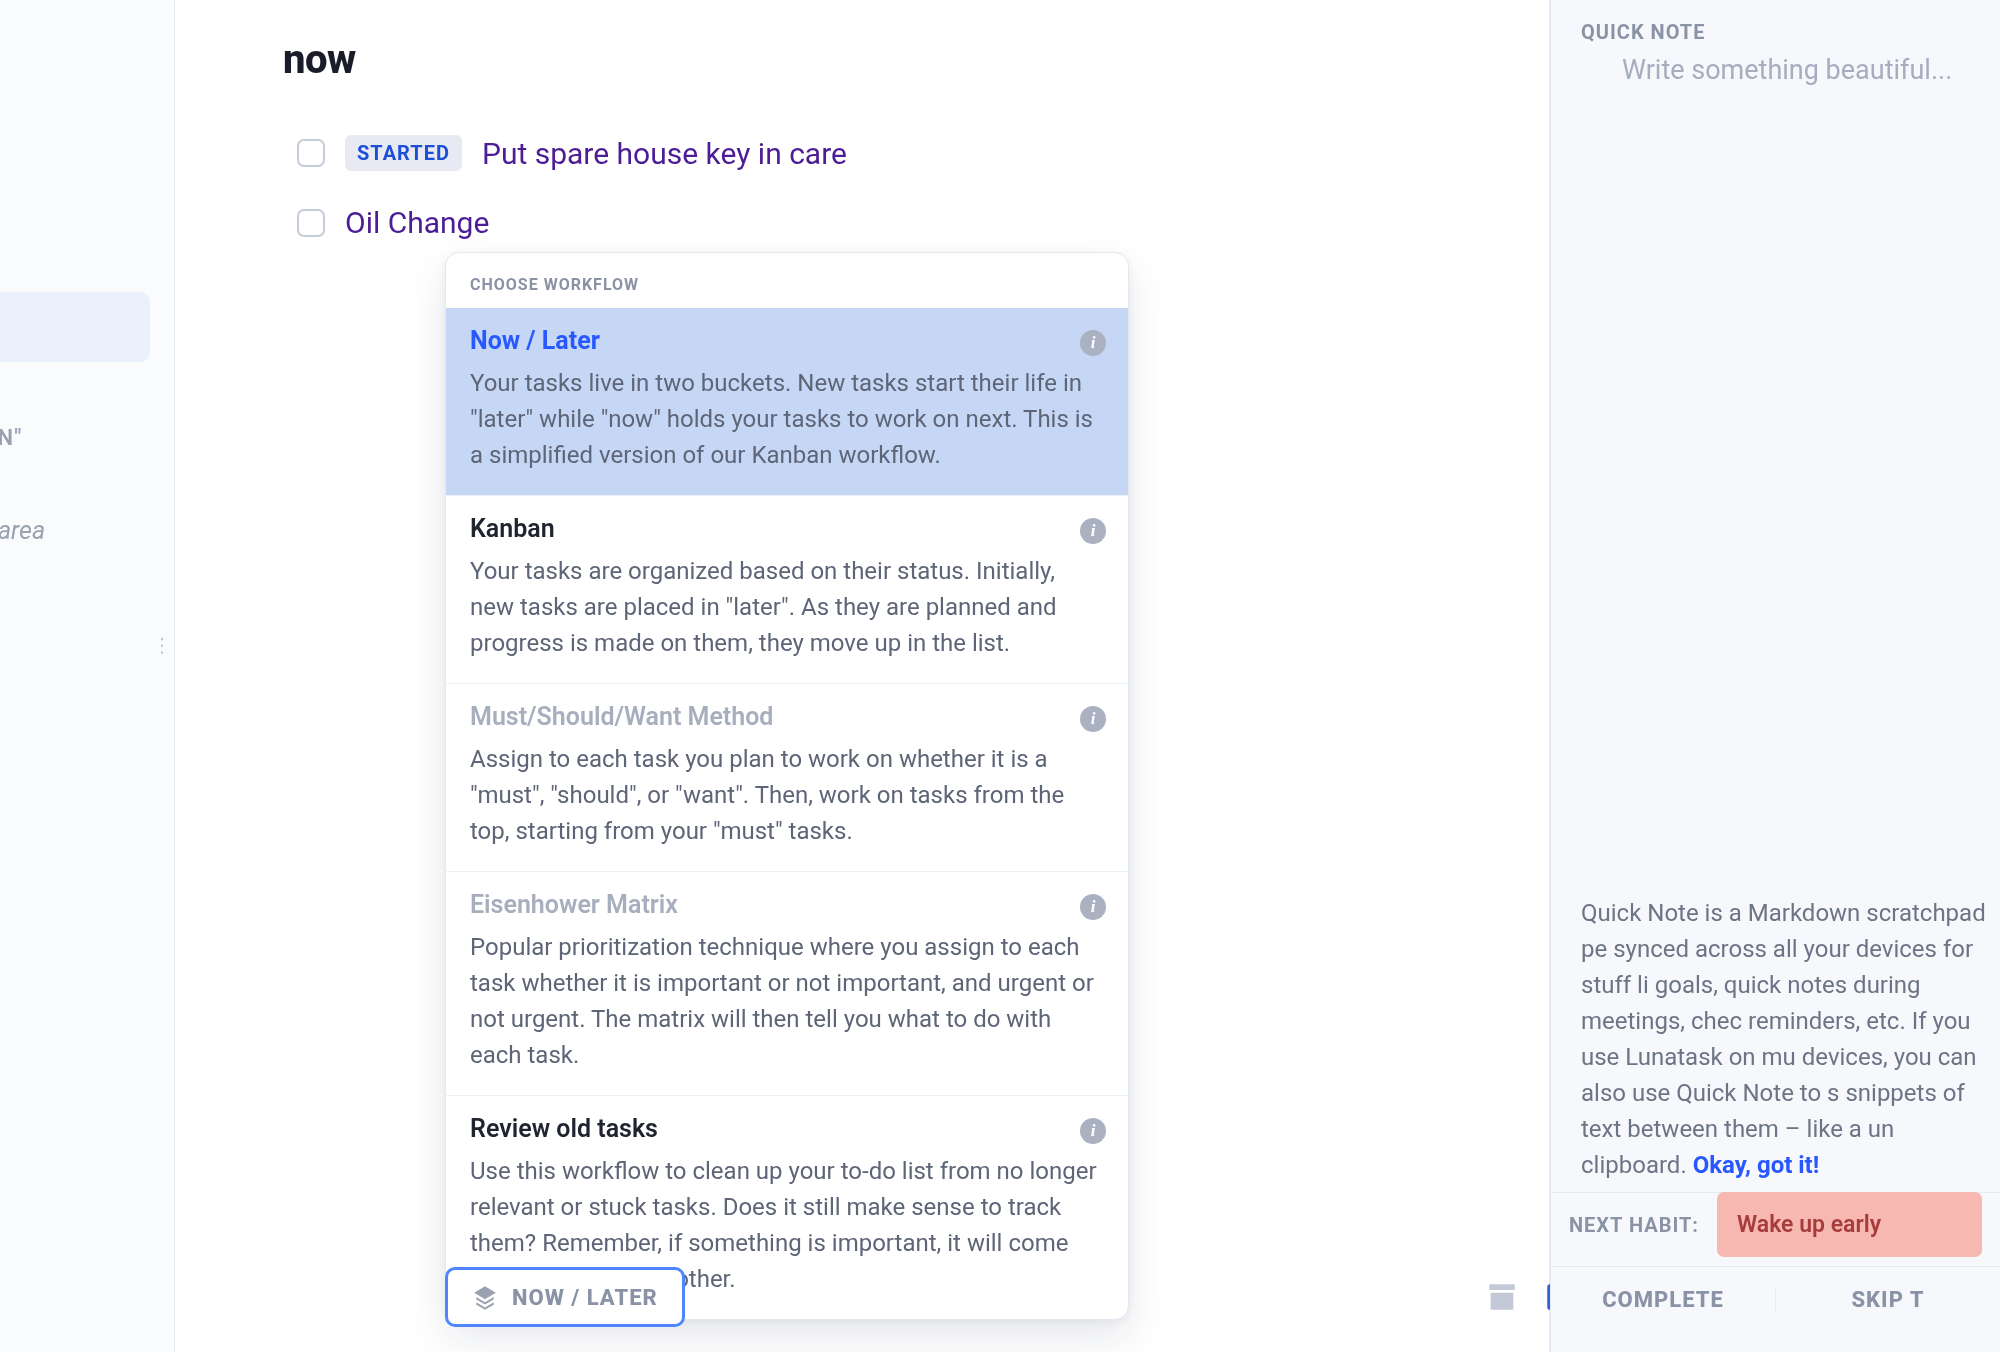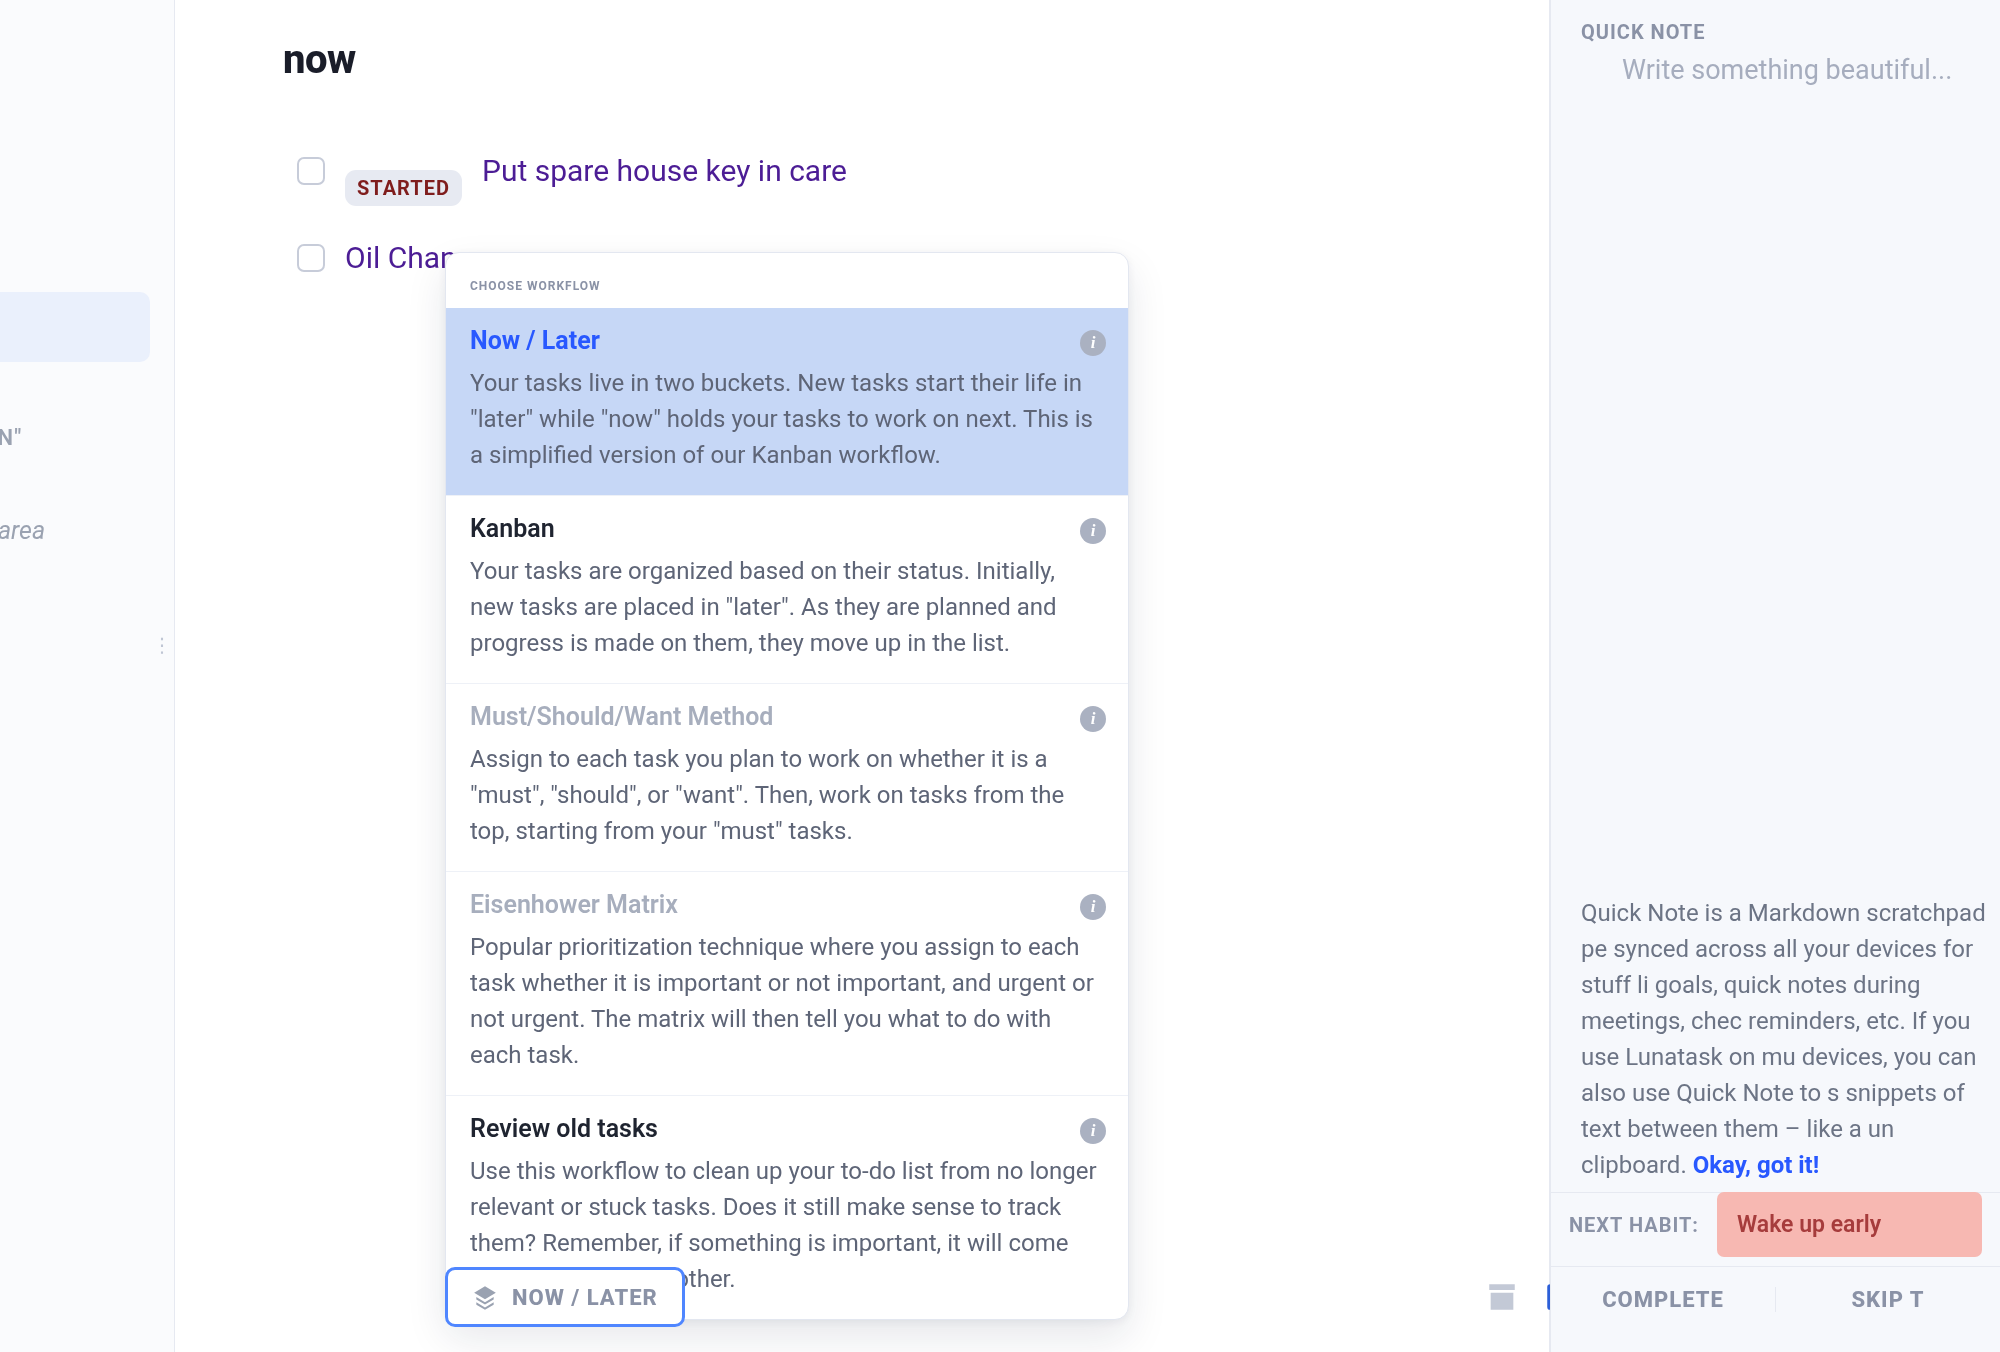--- a/index.html
+++ b/index.html
@@ -29,36 +29,36 @@
     position: absolute;
     left: 175px; top: 0; width: 1375px; height: 100%;
     background: #ffffff;
     border-right: 1px solid #e6e9f1;
   }
   .main-inner { padding: 36px 108px 0 108px; }
   .section-title { font-size: 40px; font-weight: 800; letter-spacing: -0.5px; color: #1a1d29; margin-bottom: 52px; }
 
   .task-row { display: flex; align-items: center; gap: 20px; margin-bottom: 34px; padding-left: 14px; }
   .task-checkbox { width: 28px; height: 28px; border-radius: 7px; border: 2.5px solid #c7ccd9; background: #fff; }
-  .status-pill { background: #e7eaf2; color: #7f1d1d; font-weight: 700; letter-spacing: 1px; font-size: 20px; padding: 6px 12px; border-radius: 11px; margin-top: 35px; }
+  .status-pill { background: #e7eaf2; color: #1d4ed8; font-weight: 700; letter-spacing: 1px; font-size: 20px; padding: 6px 12px; border-radius: 6px; }
   .task-label { font-size: 30px; font-weight: 400; color: #4c1d95; }
 
   
   .popover {
     position: absolute;
     left: 270px; top: 252px;
     width: 684px;
     background: #fff;
     border: 1px solid #e3e7f0;
     border-radius: 14px;
     box-shadow: 0 18px 40px rgba(20,30,60,0.10), 0 2px 8px rgba(20,30,60,0.06);
     overflow: hidden;
   }
   .popover-header { padding: 22px 24px 14px 24px; }
-  .popover-header-label { color: #8a92a6; font-size: 12px; font-weight: 700; letter-spacing: 1px; }
+  .popover-header-label { color: #8a92a6; font-size: 16px; font-weight: 700; letter-spacing: 1px; }
   .wf-item { padding: 18px 24px 22px 24px; border-top: 1px solid transparent; position: relative; }
   .wf-item + .wf-item { border-top: 1px solid #eef1f7; }
   .wf-item.selected { background: #c6d7f6; border-top: none; }
   .wf-title { font-size: 25px; font-weight: 600; margin-bottom: 10px; color: #1f2430; }
   .wf-item.selected .wf-title { color: #2858ff; font-weight: 700; }
   .wf-title.disabled { color: #a7aebd; }
   .wf-desc { font-size: 24px; line-height: 1.5; color: #5e6577; }
   .info-icon { position: absolute; right: 22px; top: 22px; width: 26px; height: 26px; border-radius: 50%; background: #aab1c1; display: flex; align-items: center; justify-content: center; }
   .info-icon::after { content: "i"; color: #fff; font-family: Georgia, serif; font-style: italic; font-size: 17px; font-weight: bold; }
 

